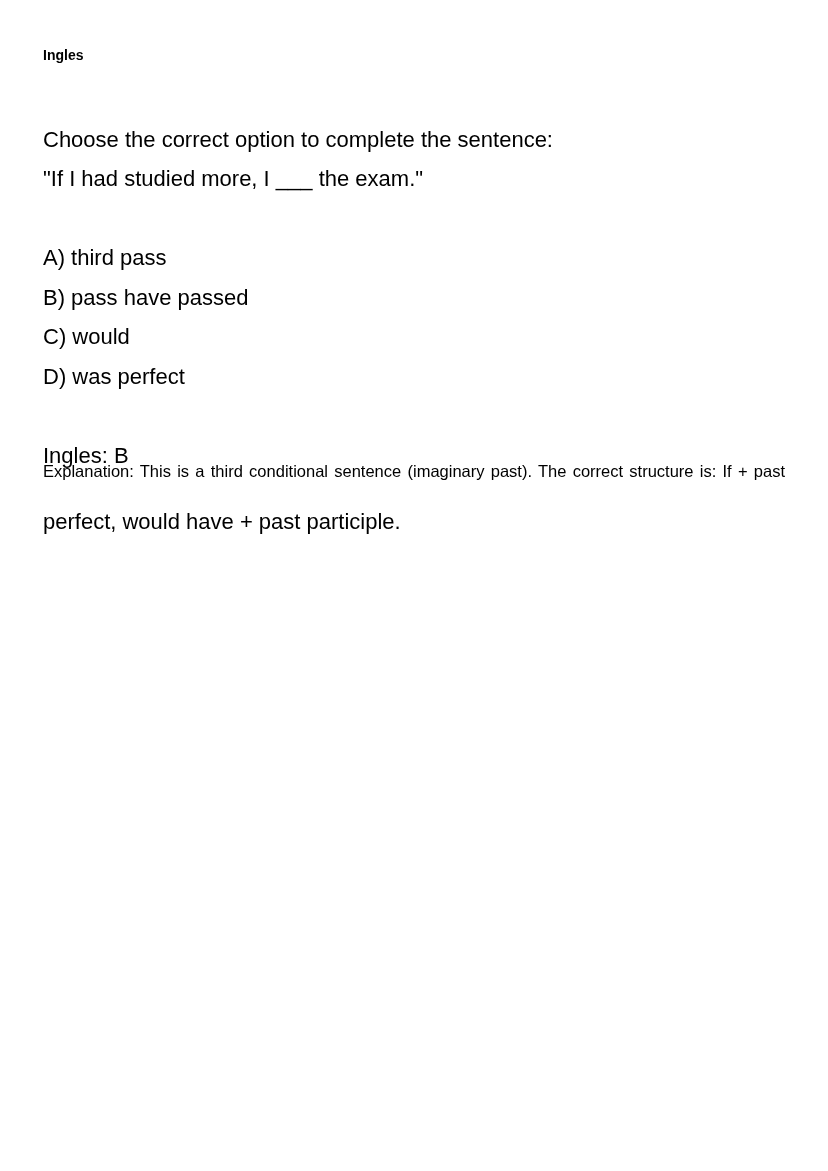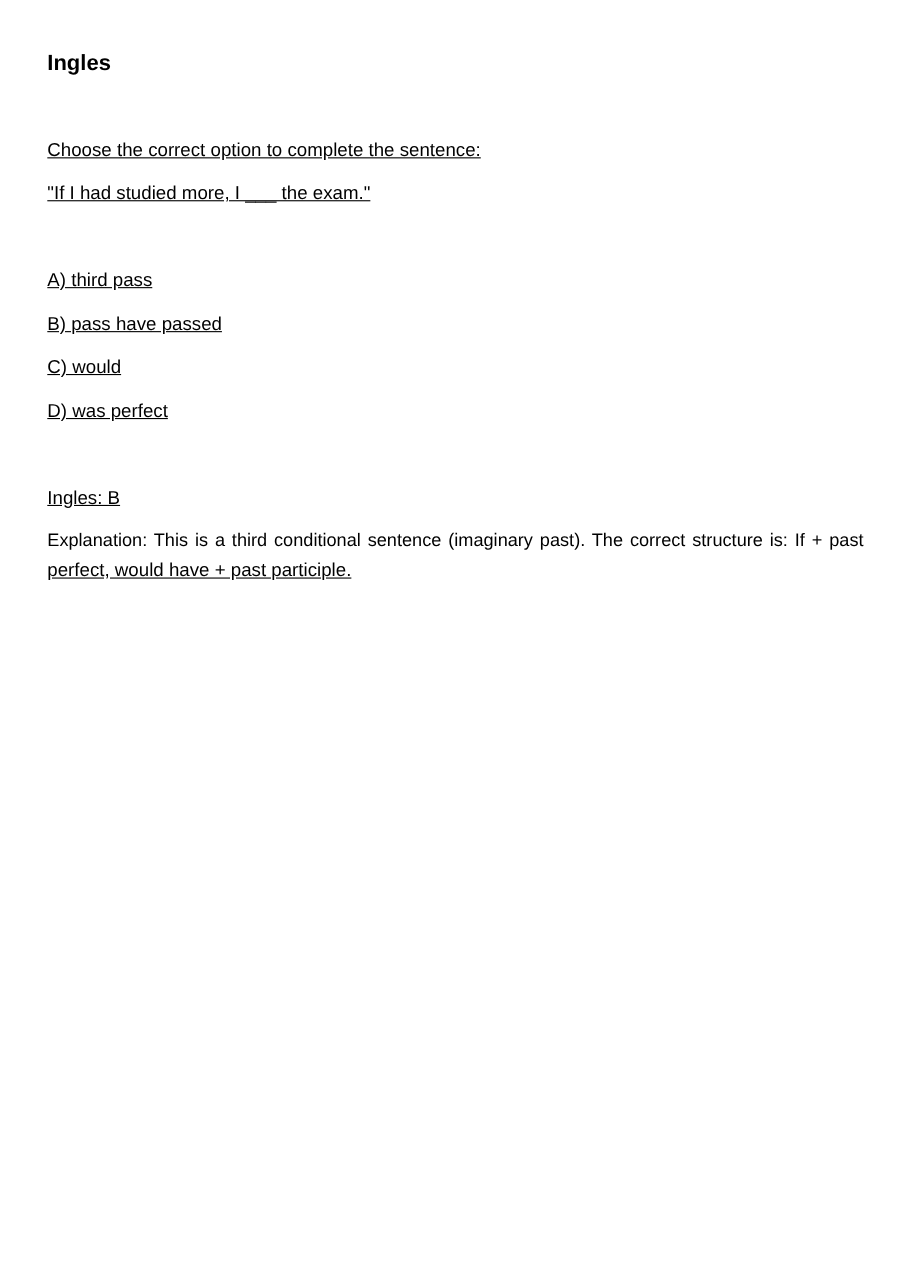--- a/index.html
+++ b/index.html
@@ -1,32 +1,32 @@
 <!DOCTYPE html>
 <html><head>
   <meta charset="utf-8">
   <style>
     html, body { margin: 0; padding: 0; background: #ffffff; }
     body { width: 828px; height: 1171px; position: relative; overflow: hidden;
            font-family: "Liberation Sans", sans-serif; color: #000; }
-    .title { position: absolute; left: 43px; top: 47px; font-size: 20px; font-weight: bold; }
-    .line { position: absolute; left: 43px; font-size: 17px; white-space: nowrap; text-decoration: underline; }
+    .title { position: absolute; left: 43px; top: 47px; font-size: 14px; font-weight: bold; }
+    .line { position: absolute; left: 43px; font-size: 22px; white-space: nowrap; }
     .justify { position: absolute; left: 43px; width: 742px; font-size: 16.5px;
                text-align: justify; text-align-last: justify; white-space: nowrap; }
   </style>
 </head>
 <body>
 
 <div>
   <div class="title">Ingles</div>
 
   <div class="line" style="top:127px">Choose the correct option to complete the sentence:</div>
   <div class="line" style="top:166px">"If I had studied more, I ___ the exam."</div>
 
   <div class="line" style="top:245px">A) third pass</div>
   <div class="line" style="top:285px">B) pass have passed</div>
   <div class="line" style="top:324px">C) would</div>
   <div class="line" style="top:364px">D) was perfect</div>
 
   <div class="line" style="top:443px">Ingles: B</div>
-  <div class="justify" style="top:482px">Explanation: This is a third conditional sentence (imaginary past). The correct structure is: If + past</div>
+  <div class="justify" style="top:462px">Explanation: This is a third conditional sentence (imaginary past). The correct structure is: If + past</div>
   <div class="line" style="top:509px">perfect, would have + past participle.</div>
 </div>
 
 </body></html>

